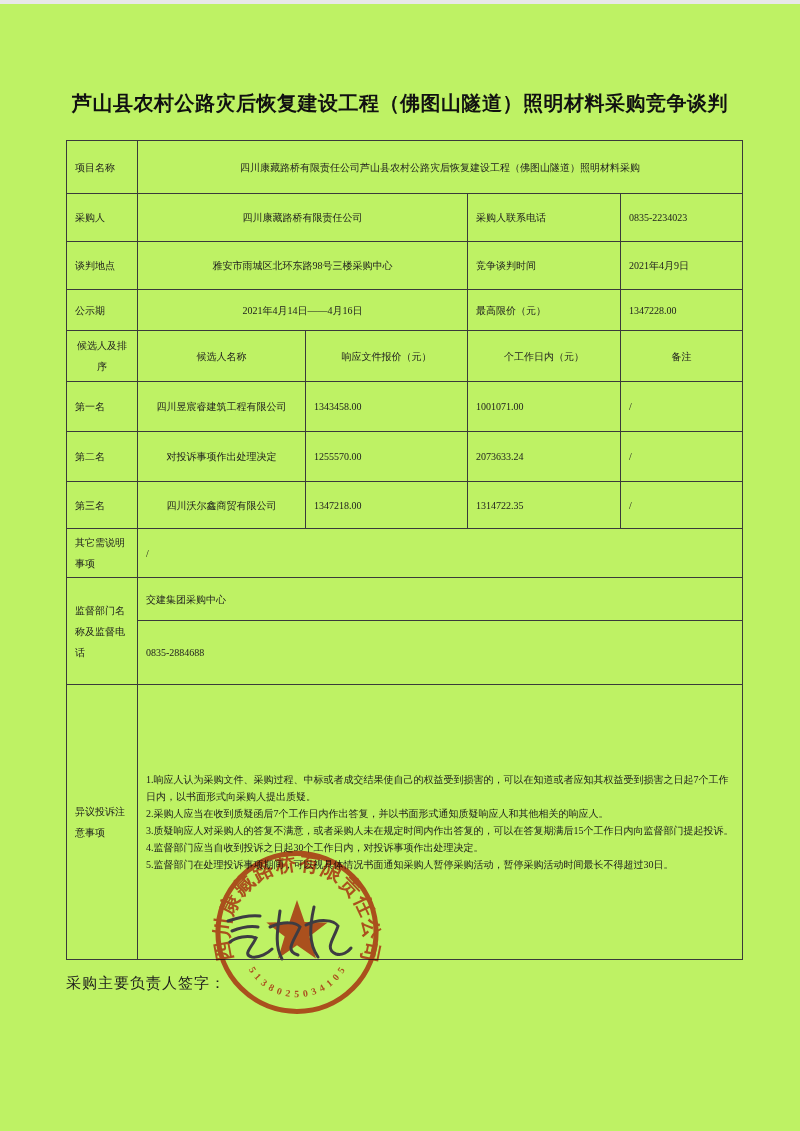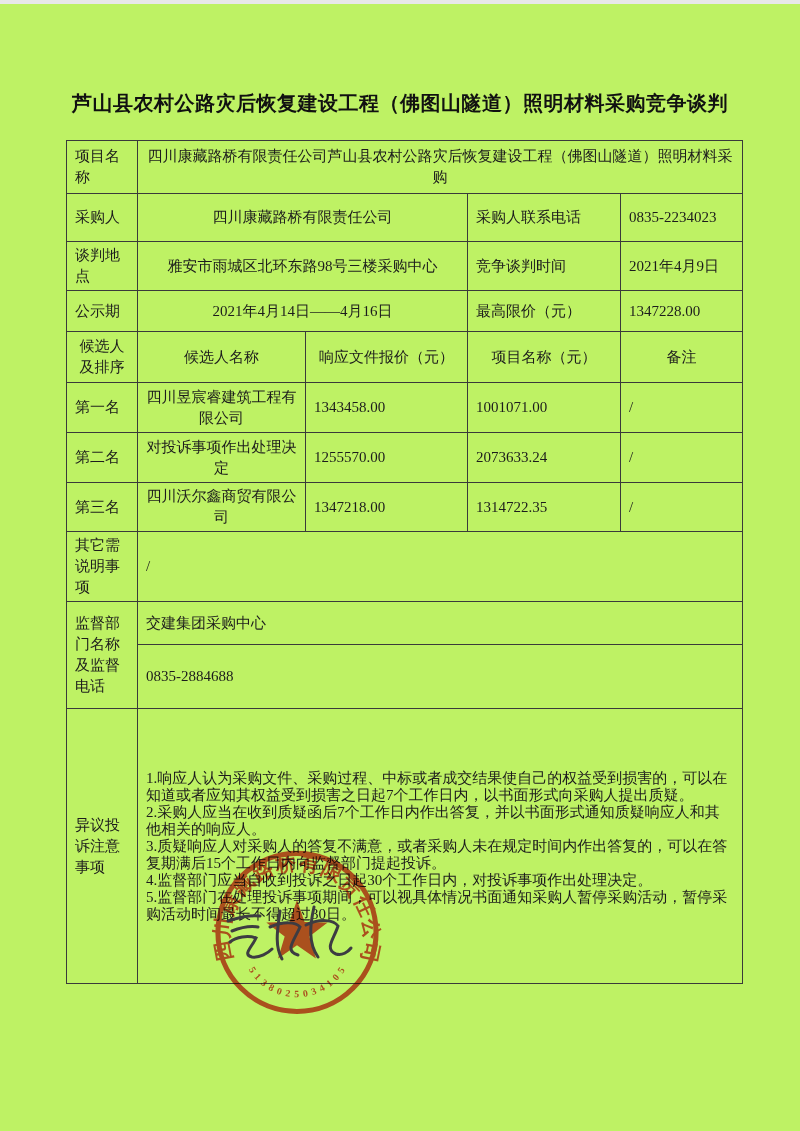--- a/index.html
+++ b/index.html
@@ -19,21 +19,21 @@
     font-weight:bold;
     letter-spacing:0.5px;
     line-height:26px;
     color:#111;
   }
   table.doc {
     border-collapse:collapse;
     table-layout:fixed;
     width:676px;
     margin:24px 0 0 66px;
-    font-size:15px;
+    font-size:10px;
     font-family:Liberation Serif, serif;
   }
   table.doc td {
     border:1px solid #3a3a3a;
     vertical-align:middle;
     padding:3px 8px;
     line-height:21px;
     word-break:break-all;
   }
   td.lab { padding:2px 3px 2px 4px; text-align:left; }
@@ -116,21 +116,21 @@
       <tr class="r4">
         <td class="lab">公示期</td>
         <td class="left" colspan="2">2021年4月14日——4月16日</td>
         <td class="cen">最高限价（元）</td>
         <td class="cen">1347228.00</td>
       </tr>
       <tr class="r5">
         <td class="lab">候选人及排序</td>
         <td>候选人名称</td>
         <td>响应文件报价（元）</td>
-        <td>项目名称（元）</td>
+        <td>个工作日内（元）</td>
         <td>备注</td>
       </tr>
       <tr class="r6">
         <td class="lab">第一名</td>
         <td class="left">四川昱宸睿建筑工程有限公司</td>
         <td class="cen">1343458.00</td>
         <td class="cen">1001071.00</td>
         <td class="cen">/</td>
       </tr>
       <tr class="r7">
@@ -164,20 +164,21 @@
           <div class="objection-item">1.响应人认为采购文件、采购过程、中标或者成交结果使自己的权益受到损害的，可以在知道或者应知其权益受到损害之日起7个工作日内，以书面形式向采购人提出质疑。</div>
           <div class="objection-item">2.采购人应当在收到质疑函后7个工作日内作出答复，并以书面形式通知质疑响应人和其他相关的响应人。</div>
           <div class="objection-item">3.质疑响应人对采购人的答复不满意，或者采购人未在规定时间内作出答复的，可以在答复期满后15个工作日内向监督部门提起投诉。</div>
           <div class="objection-item">4.监督部门应当自收到投诉之日起30个工作日内，对投诉事项作出处理决定。</div>
           <div class="objection-item">5.监督部门在处理投诉事项期间，可以视具体情况书面通知采购人暂停采购活动，暂停采购活动时间最长不得超过30日。</div>
         </td>
       </tr>
     </tbody>
   </table>
 
+  <div class="sign-line">采购主要负责人签字：</div>
 
   <svg class="stamp" viewBox="0 0 200 200" xmlns="http://www.w3.org/2000/svg">
     <circle class="stamp-ring" cx="100" cy="104" r="93"></circle>
     <defs>
       <path id="sealTopArc" d="M 26.6,142 A 80,80 0 1 1 173.4,142" fill="none"></path>
       <path id="sealBottomArc" d="M 41,144 A 66,66 0 0 0 159,144" fill="none"></path>
     </defs>
     <text class="stamp-text" font-size="24">
       <textPath href="#sealTopArc" startOffset="6" textLength="306">四川康藏路桥有限责任公司</textPath>
     </text>

